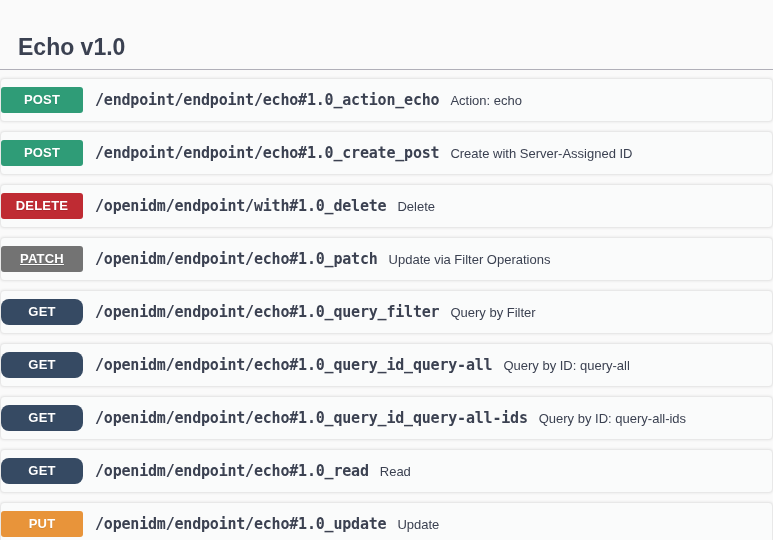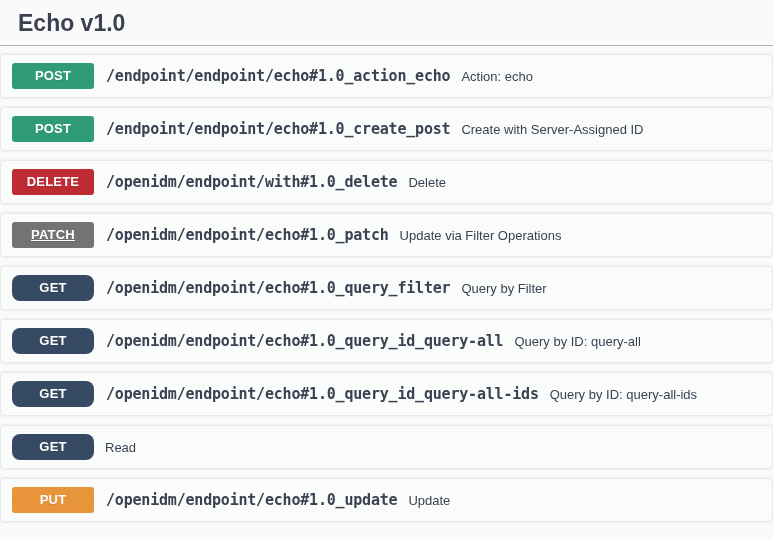--- a/index.html
+++ b/index.html
@@ -21,20 +21,21 @@
     background: #fafafa;
   }
 
   
   .tag-header {
     height: 46px;
     box-sizing: border-box;
     padding: 9px 0 0 18px;
     border-bottom: 1px solid #b0afb8;
     background: #fafafa;
+    margin-top: 24px;
   }
   .tag-title {
     font-family: "Liberation Sans", sans-serif;
     font-size: 23px;
     font-weight: bold;
     color: #3b4151;
     line-height: 28px;
     letter-spacing: 0px;
     margin: 0;
     display: block;
@@ -50,21 +51,20 @@
     position: relative;
     margin: 9px 0 0 0;
     background: #fafbfb;
     border: 1px solid #e8e8e8;
     border-radius: 4px;
     box-shadow: 0 0 3px rgba(0,0,0,0.09);
     height: 44px;
     box-sizing: border-box;
     display: flex;
     align-items: center;
-    padding-left: 11px;
     cursor: pointer;
     overflow: hidden;
   }
   .op-row:first-child { margin-top: 8px; }
 
   .method-badge {
     flex: 0 0 auto;
     width: 82px;
     height: 26px;
     line-height: 26px;
@@ -149,20 +149,21 @@
         <span class="op-path">/openidm/endpoint/echo#1.0_query_id_query-all</span>
         <span class="op-summary">Query by ID: query-all</span>
       </li>
       <li class="op-row" data-method="get">
         <span class="method-badge">GET</span>
         <span class="op-path">/openidm/endpoint/echo#1.0_query_id_query-all-ids</span>
         <span class="op-summary">Query by ID: query-all-ids</span>
       </li>
       <li class="op-row" data-method="get">
         <span class="method-badge">GET</span>
+        <span class="op-path">/openidm/endpoint/echo#1.0_read</span>
         <span class="op-summary">Read</span>
       </li>
       <li class="op-row" data-method="put">
         <span class="method-badge">PUT</span>
         <span class="op-path">/openidm/endpoint/echo#1.0_update</span>
         <span class="op-summary">Update</span>
       </li>
     </ul>
 
 </div>

